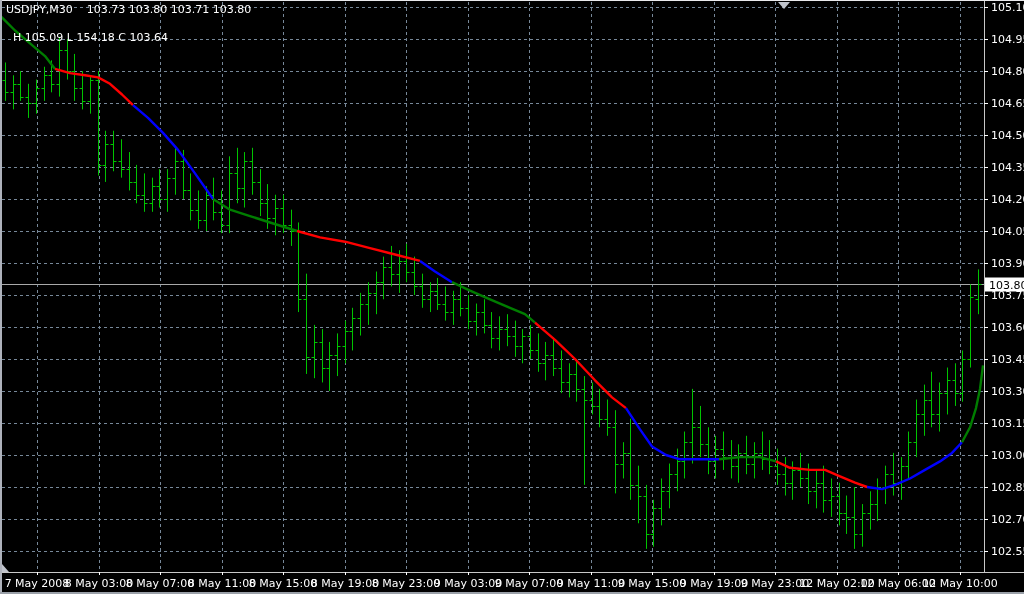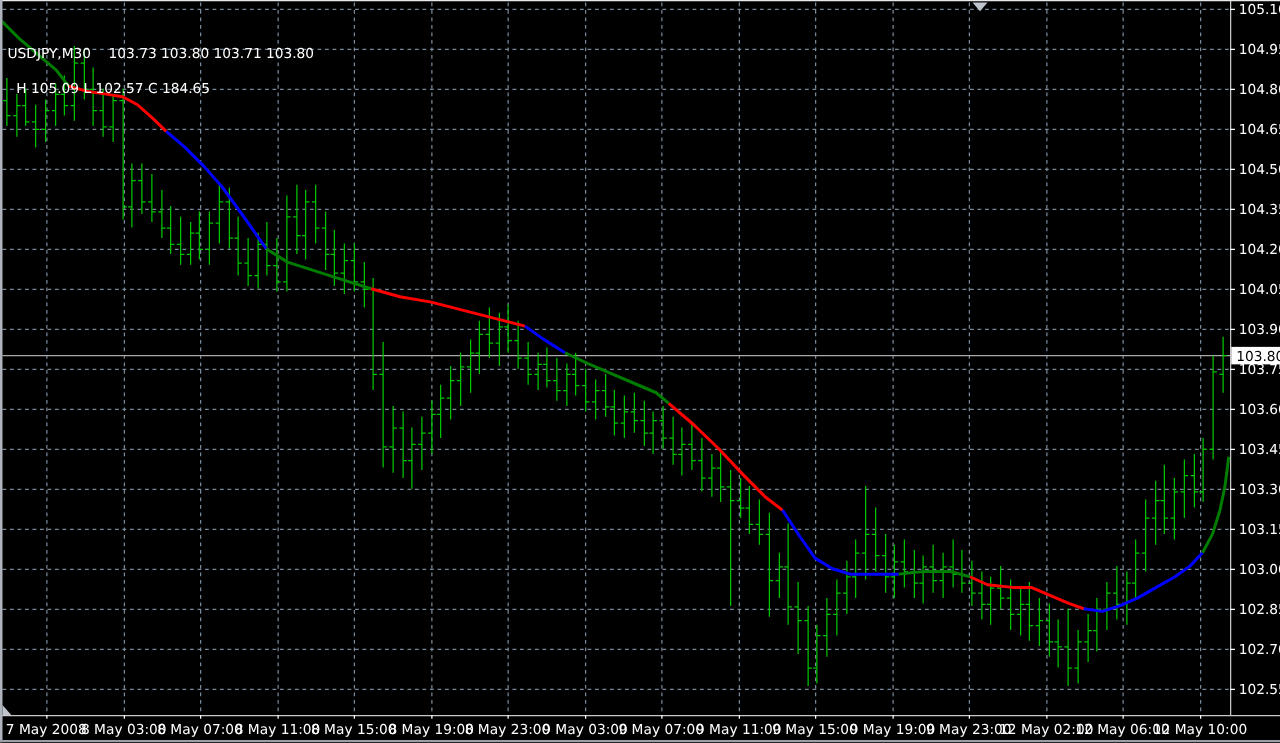--- a/index.html
+++ b/index.html
@@ -1,19 +1,19 @@
 <!DOCTYPE html>
 <html><head>
 <meta charset="utf-8">
 <style>
   html,body{margin:0;padding:0;background:#000;width:1024px;height:594px;overflow:hidden;}
   body{position:relative;font-family:"DejaVu Sans","Liberation Sans",sans-serif;}
   #stage{position:absolute;left:0;top:0;width:1024px;height:594px;}
   .hdr{position:absolute;left:6px;top:3px;color:#fff;font-size:11px;line-height:14px;
-       letter-spacing:0px;white-space:pre;z-index:5;margin-top:33px;}
+       letter-spacing:0px;white-space:pre;z-index:5;}
   .hdr .gap{display:inline-block;width:14px;}
   svg{position:absolute;left:0;top:0;}
   .frame-top{position:absolute;left:0;top:0;width:1024px;height:1px;background:#e9e9ec;z-index:6;}
   .frame-left{position:absolute;left:0;top:0;width:2px;height:594px;background:#aeb2bb;z-index:6;}
   .frame-bottom{position:absolute;left:0;top:592px;width:1024px;height:2px;background:#9aa0a8;z-index:6;}
 </style>
 </head>
 <body>
 
 <div id="stage">
@@ -788,17 +788,17 @@
         <text x="960" y="587" fill="#ffffff" font-size="11px" text-anchor="middle">12 May 10:00</text>
       </g>
       <g>
         <rect x="985" y="277.5" width="39" height="14" fill="#ffffff"></rect>
         <text x="989" y="288.5" fill="#000000" font-size="11px">103.80</text>
       </g>
       <polygon points="778,2 790,2 784,9" fill="#c0c4cc"></polygon>
       <polygon points="2,564 9,572 2,572" fill="#c0c4cc"></polygon>
     </svg>
   <div class="hdr"><span>USDJPY,M30</span><span class="gap"></span><span>103.73 103.80 103.71 103.80</span><br>
-  <span>H 105.09 L 102.57 C 184.65</span></div>
+  <span>H 105.09 L 154.18 C 103.64</span></div>
   <div class="frame-top"></div>
   <div class="frame-left"></div>
   <div class="frame-bottom"></div>
 </div>
 
 </body></html>

